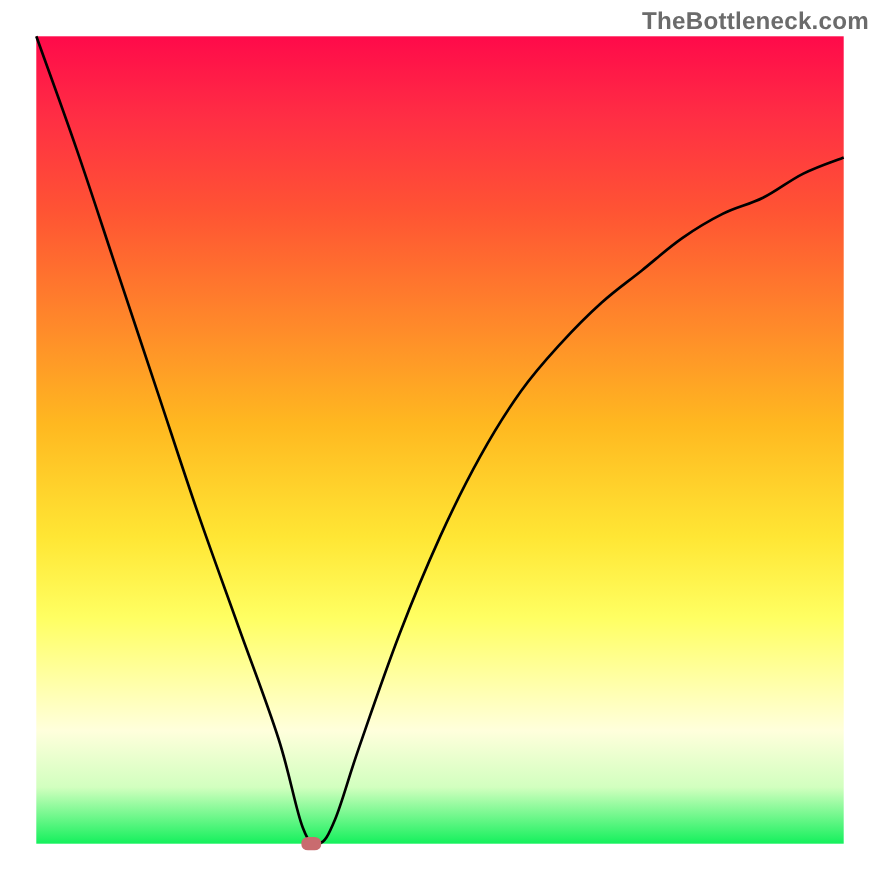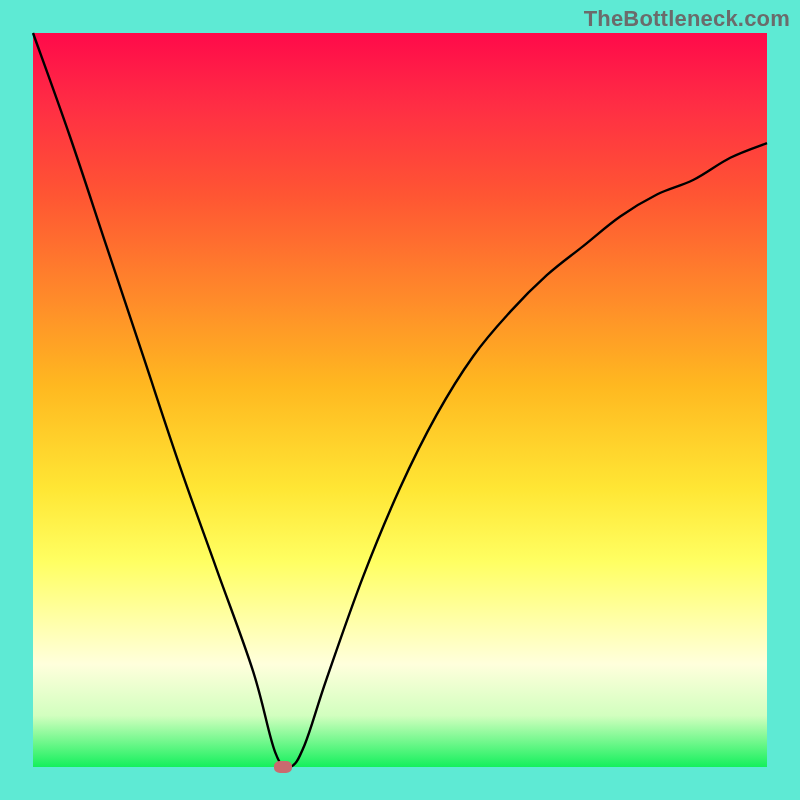--- a/index.html
+++ b/index.html
@@ -1,21 +1,21 @@
 <!DOCTYPE html>
 <html><head>
 <meta charset="utf-8">
 <style>
   * { margin: 0; padding: 0; box-sizing: border-box; }
   html, body { width: 800px; height: 800px; overflow: hidden; background: #000; }
   .frame {
     position: relative;
     width: 800px;
     height: 800px;
-    background: #5eead4;
+    background: #ffffff;
     padding-left: 40px;
   }
   .plot-area {
     position: absolute;
     left: 33px;
     top: 33px;
     width: 734px;
     height: 734px;
     background: linear-gradient(to bottom,
       #ff0a4a 0%,

